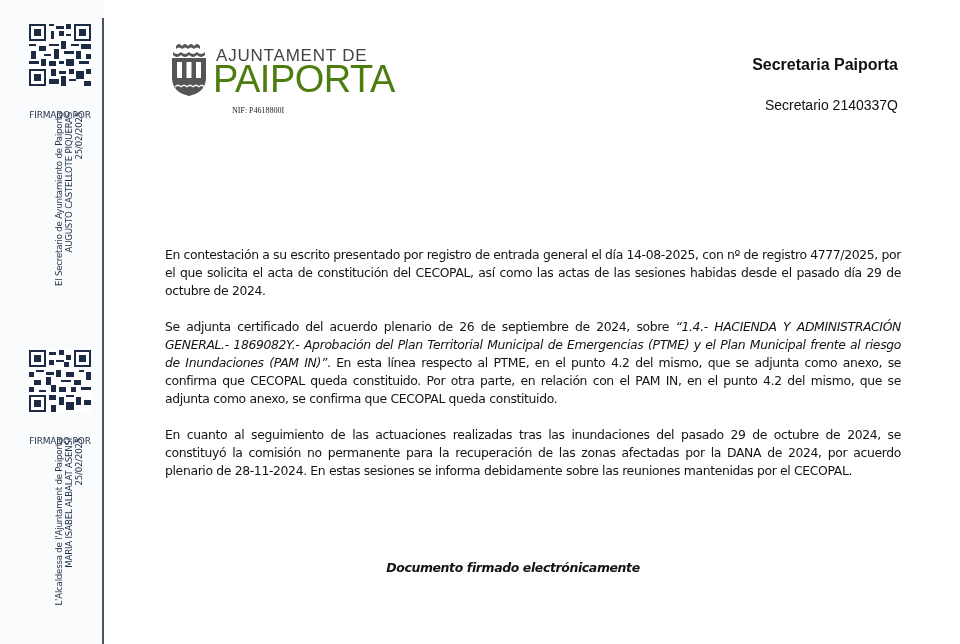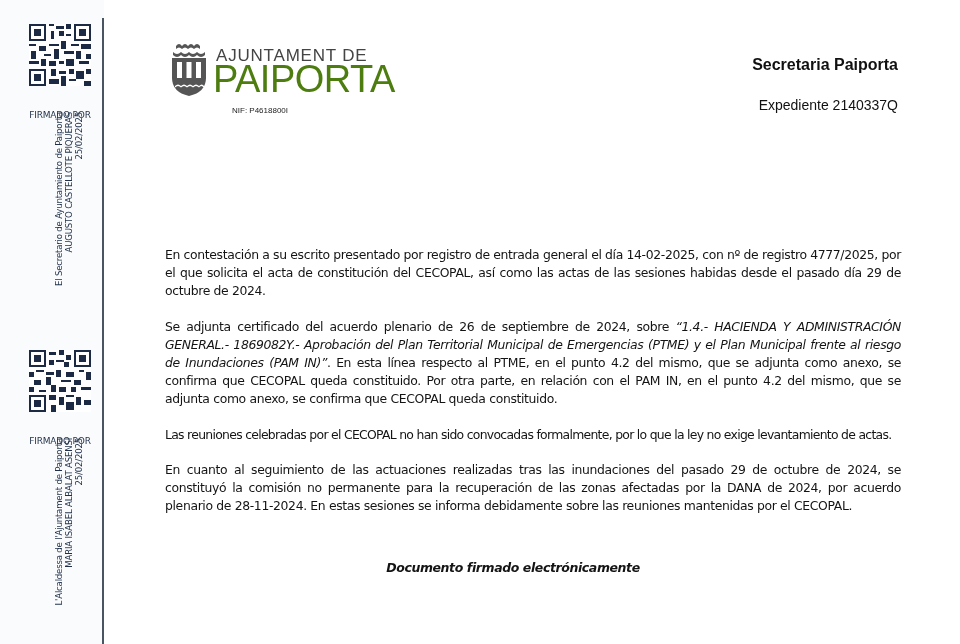--- a/index.html
+++ b/index.html
@@ -21,21 +21,21 @@
   .s1 .sig-rot .rot { width: 178px; }
   .s2 .sig-rot { top: 88px; height: 246px; }
   .s2 .sig-rot .rot { width: 246px; }
   .rot div { white-space: nowrap; }
 
   
   .logo { position: absolute; left: 170px; top: 40px; }
   .crest { position: absolute; left: 0; top: 2px; width: 38px; height: 56px; }
   .logo-line1 { position: absolute; left: 46px; top: 6px; font-family: "Liberation Sans", sans-serif; font-size: 17px; color: #444; letter-spacing: 0.8px; white-space: nowrap; font-weight: normal; }
   .logo-line2 { position: absolute; left: 43px; top: 18px; font-family: "Liberation Sans", sans-serif; font-size: 38px; color: #4d7c0f; letter-spacing: -0.5px; white-space: nowrap; font-weight: normal; }
-  .nif { position: absolute; left: 232px; top: 106px; font-family: Liberation Sans, sans-serif; font-size: 8px; color: #222; }
+  .nif { position: absolute; left: 232px; top: 106px; font-family: Liberation Serif, serif; font-size: 8px; color: #222; }
 
   .dept { position: absolute; right: 62px; top: 56px; font-family: "Liberation Sans", sans-serif; font-weight: bold; font-size: 16px; color: #111; }
   .exp { position: absolute; right: 62px; top: 97px; font-family: "Liberation Sans", sans-serif; font-size: 14px; color: #111; }
 
   
   .body { position: absolute; left: 165px; top: 246px; width: 736px; font-family: "DejaVu Sans", sans-serif; font-size: 12.4px; line-height: 18.2px; color: #141414; text-align: justify; letter-spacing: -0.35px; }
   .body p { margin-bottom: 17px; }
   .body p.condensed { letter-spacing: -0.7px; }
   .body em { font-style: italic; }
   .closing { position: absolute; left: 0; width: 960px; top: 560px; text-align: center; padding-left: 66px; font-family: "DejaVu Sans", sans-serif; font-style: italic; font-weight: bold; font-size: 12.5px; color: #141414; letter-spacing: -0.4px; }
@@ -172,21 +172,20 @@
       <rect x="26" y="20" width="5" height="16"></rect>
       <path d="M5 44 q3 -3 6 0 q3 -3 6 0 q3 -3 6 0 q3 -3 6 0 q3 -3 5 0 l0 1.5 q-3 -3 -5 0 q-3 -3 -6 0 q-3 -3 -6 0 q-3 -3 -6 0 q-3 -3 -6 0 z"></path>
     </g>
   </svg>
   <div class="logo-line1">AJUNTAMENT DE</div>
   <div class="logo-line2">PAIPORTA</div>
 </div>
 <div class="nif">NIF: P4618800I</div>
 
 <div class="dept">Secretaria Paiporta</div>
-<div class="exp">Expediente 2140337Q</div>
+<div class="exp">Secretario 2140337Q</div>
 
 <div class="body">
-  <p>En contestación a su escrito presentado por registro de entrada general el día 14-02-2025, con nº de registro 4777/2025, por el que solicita el acta de constitución del CECOPAL, así como las actas de las sesiones habidas desde el pasado día 29 de octubre de 2024.</p>
+  <p>En contestación a su escrito presentado por registro de entrada general el día 14-08-2025, con nº de registro 4777/2025, por el que solicita el acta de constitución del CECOPAL, así como las actas de las sesiones habidas desde el pasado día 29 de octubre de 2024.</p>
   <p><span>Se adjunta certificado del acuerdo plenario de 26 de septiembre de 2024, sobre </span><em>“1.4.- HACIENDA Y ADMINISTRACIÓN GENERAL.- 1869082Y.- Aprobación del Plan Territorial Municipal de Emergencias (PTME) y el Plan Municipal frente al riesgo de Inundaciones (PAM IN)”</em><span>. En esta línea respecto al PTME, en el punto 4.2 del mismo, que se adjunta como anexo, se confirma que CECOPAL queda constituido. Por otra parte, en relación con el PAM IN, en el punto 4.2 del mismo, que se adjunta como anexo, se confirma que CECOPAL queda constituido.</span></p>
-  <p class="condensed">Las reuniones celebradas por el CECOPAL no han sido convocadas formalmente, por lo que la ley no exige levantamiento de actas.</p>
   <p>En cuanto al seguimiento de las actuaciones realizadas tras las inundaciones del pasado 29 de octubre de 2024, se constituyó la comisión no permanente para la recuperación de las zonas afectadas por la DANA de 2024, por acuerdo plenario de 28-11-2024. En estas sesiones se informa debidamente sobre las reuniones mantenidas por el CECOPAL.</p>
 </div>
 <div class="closing">Documento firmado electrónicamente</div>
 
 </body></html>

